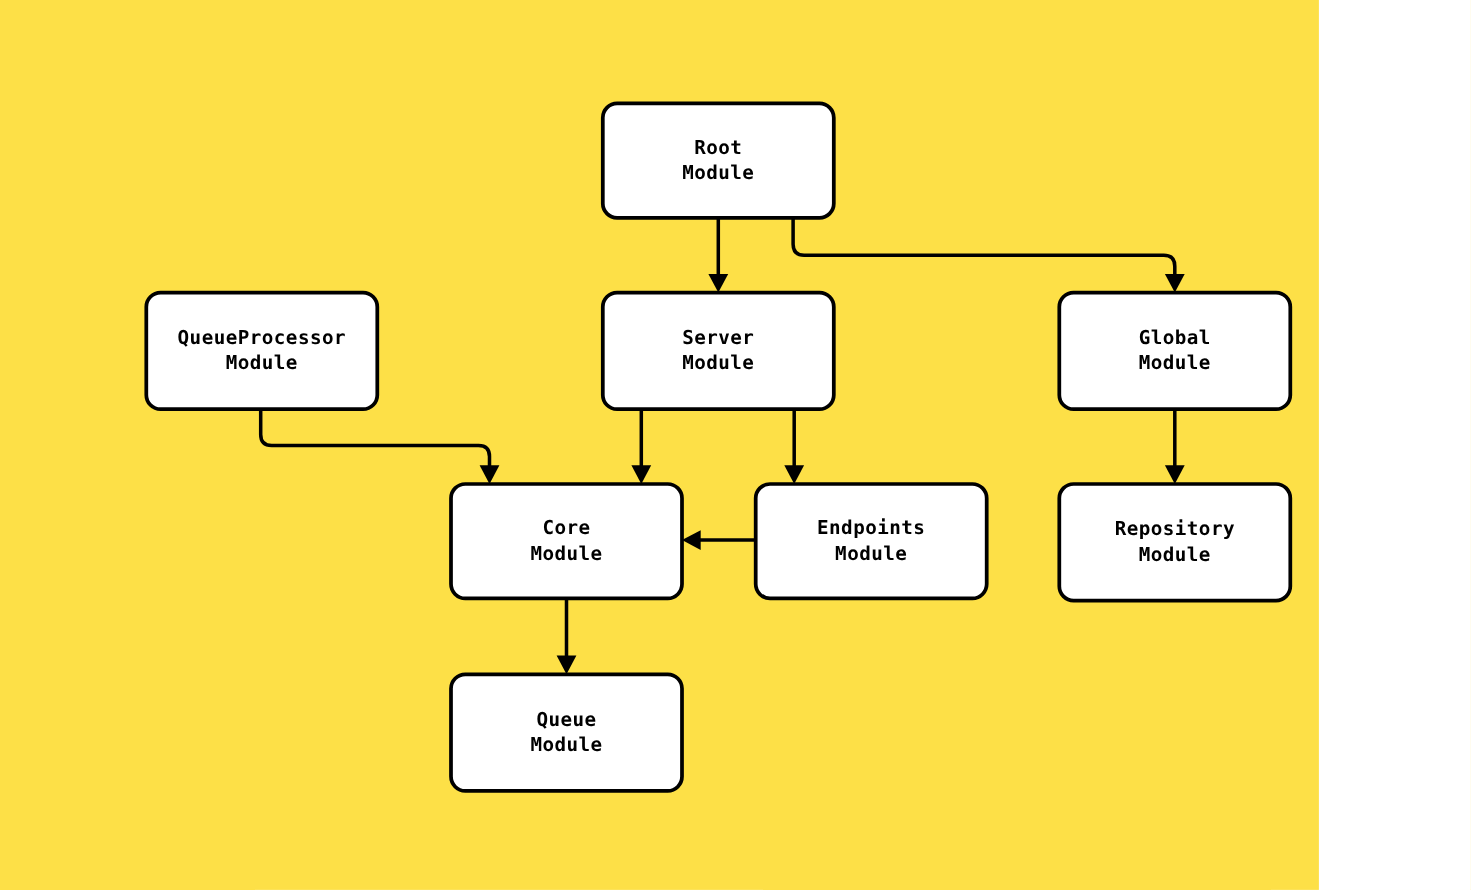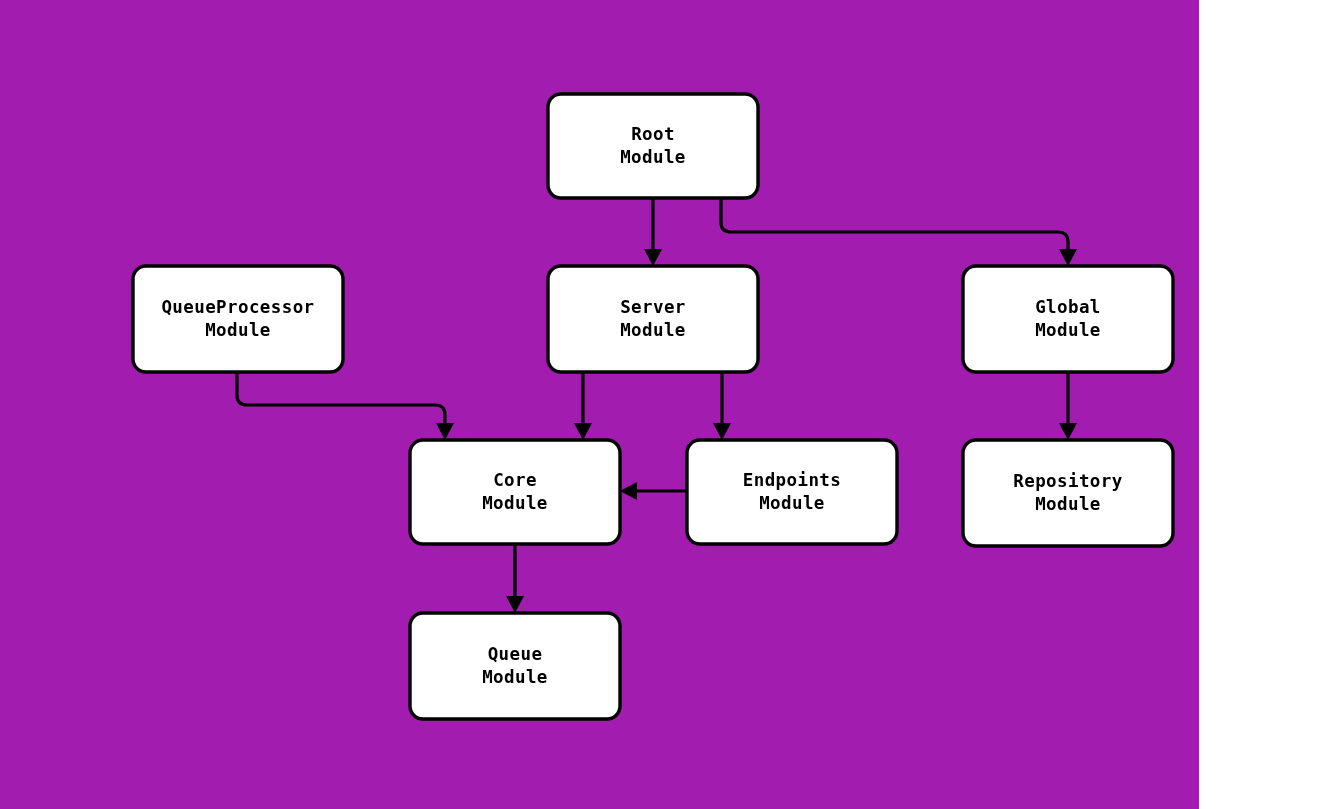--- a/index.html
+++ b/index.html
@@ -10,21 +10,21 @@
   body {
     width: 1337px;
     height: 809px;
     overflow: hidden;
     font-family: "DejaVu Sans Mono", "Liberation Mono", monospace;
   }
   #diagram-root {
     position: relative;
     width: 1199px;
     height: 809px;
-    background: #a21caf;
+    background: #fde047;
   }
   svg#diagram-canvas {
     display: block;
     width: 1337px;
     height: 809px;
   }
   .node-box {
     fill: #ffffff;
     stroke: #000000;
     stroke-width: 3.4;

